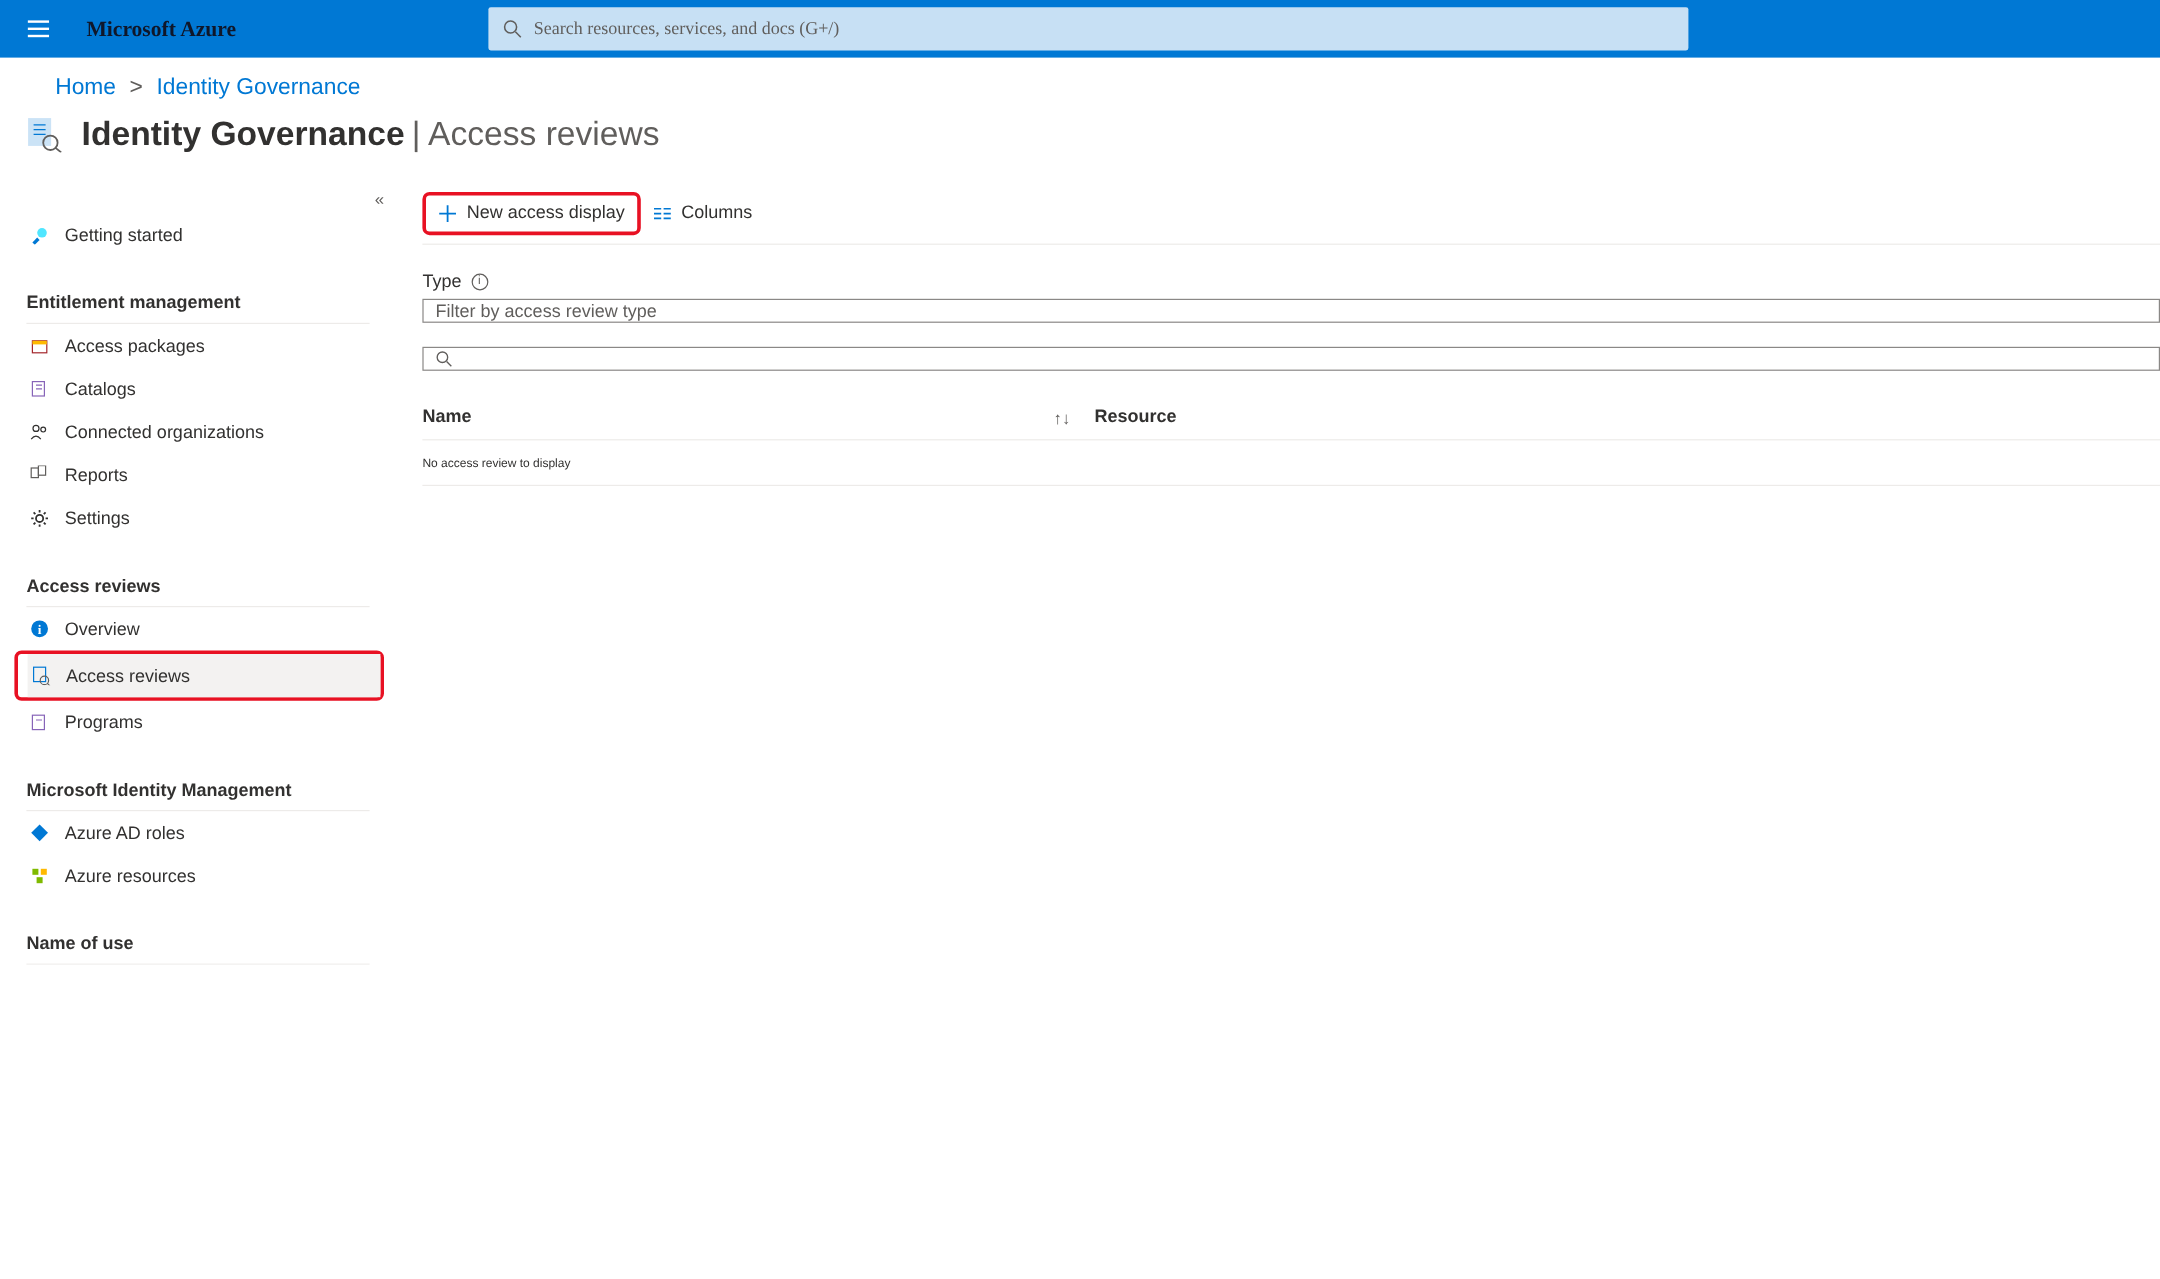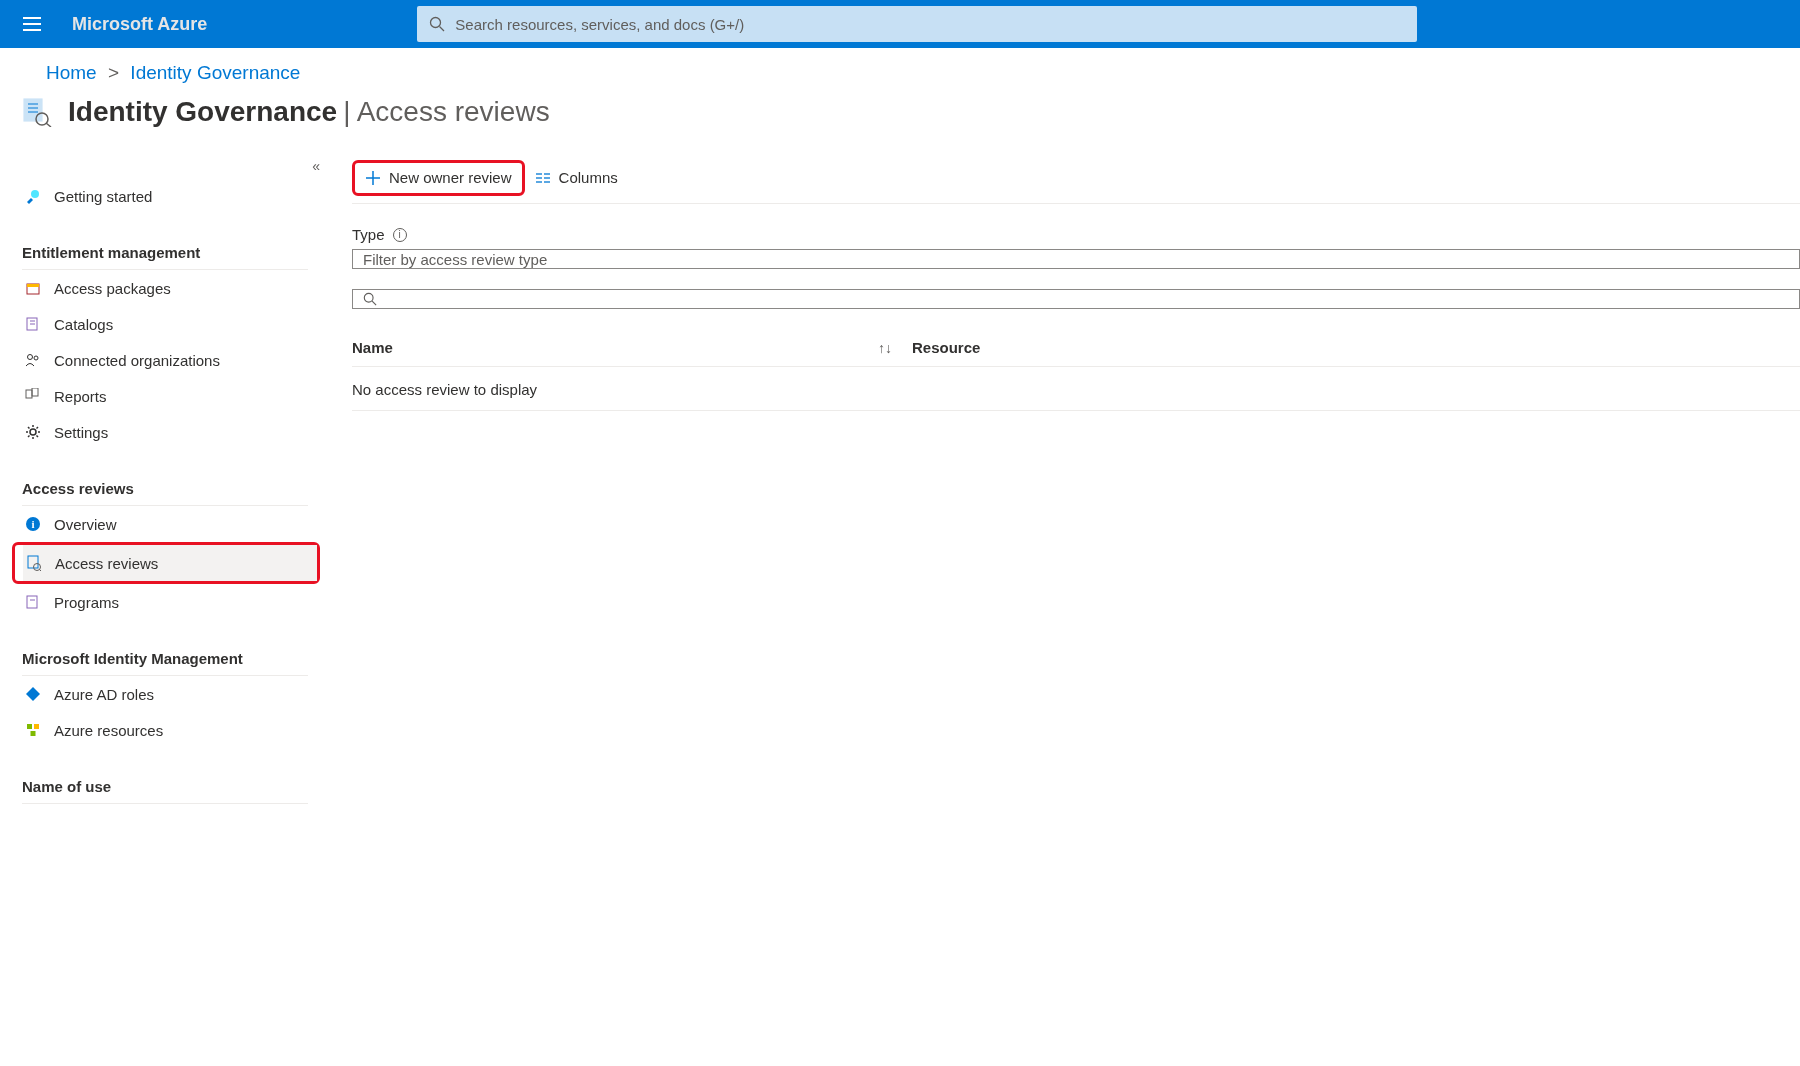--- a/index.html
+++ b/index.html
@@ -16,26 +16,27 @@
     .hamburger {
       width: 48px;
       height: 48px;
       display: flex;
       align-items: center;
       justify-content: center;
       cursor: pointer;
     }
     .hamburger svg { fill: #fff; }
     .brand {
-      color: #e5e5e5;
+      color: #0f172a;
       font-size: 18px;
       font-weight: 600;
       padding-left: 16px;
       padding-right: 40px;
       cursor: pointer;
+      font-family: Liberation Serif, serif;
     }
     .search-wrap {
       flex: 1;
       max-width: 1000px;
       margin-left: 170px;
     }
     .search-box {
       background: #c7e0f4;
       height: 36px;
       border-radius: 2px;
@@ -45,20 +46,21 @@
     }
     .search-box svg { fill: #605e5c; }
     .search-input {
       border: none;
       background: transparent;
       flex: 1;
       margin-left: 10px;
       font-size: 15px;
       color: #323130;
       outline: none;
+      font-family: Liberation Serif, serif;
     }
     .search-input::placeholder { color: #605e5c; }
     
     
     .breadcrumb {
       padding: 14px 22px 8px;
       font-size: 19px;
       margin-left: 24px;
     }
     .breadcrumb a { color: #0078d4; text-decoration: none; cursor: pointer; }
@@ -203,21 +205,21 @@
       font-size: 15px;
       font-weight: 600;
       color: #323130;
     }
     .col-name { flex: 0 0 560px; display: flex; align-items: center; justify-content: space-between; padding-right: 20px; }
     .col-resource { flex: 1; }
     .sort-icon { color: #605e5c; font-size: 14px; }
     
     .table-body {
       padding: 14px 0;
-      font-size: 15px;
+      font-size: 10px;
       color: #323130;
     }
     .table-row {
       border-bottom: 1px solid #edebe9;
       padding-bottom: 12px;
     }
   </style>
 </head>
 <body>
 
@@ -394,21 +396,21 @@
 
   <div class="main">
     <div class="toolbar">
       <div class="tool-btn tool-highlight">
         <span class="t-icon">
           <svg width="16" height="16" viewBox="0 0 16 16">
               <line x1="8" y1="1" x2="8" y2="15" stroke="#0078d4" stroke-width="1.5"></line>
               <line x1="1" y1="8" x2="15" y2="8" stroke="#0078d4" stroke-width="1.5"></line>
             </svg>
         </span>
-        <span>New owner review</span>
+        <span>New access display</span>
       </div>
       <div class="tool-btn">
         <span class="t-icon">
           <svg width="16" height="16" viewBox="0 0 16 16">
               <line x1="1" y1="4" x2="7" y2="4" stroke="#0078d4" stroke-width="1.3"></line>
               <line x1="9" y1="4" x2="15" y2="4" stroke="#0078d4" stroke-width="1.3"></line>
               <line x1="1" y1="8" x2="7" y2="8" stroke="#0078d4" stroke-width="1.3"></line>
               <line x1="9" y1="8" x2="15" y2="8" stroke="#0078d4" stroke-width="1.3"></line>
               <line x1="1" y1="12" x2="7" y2="12" stroke="#0078d4" stroke-width="1.3"></line>
               <line x1="9" y1="12" x2="15" y2="12" stroke="#0078d4" stroke-width="1.3"></line>

